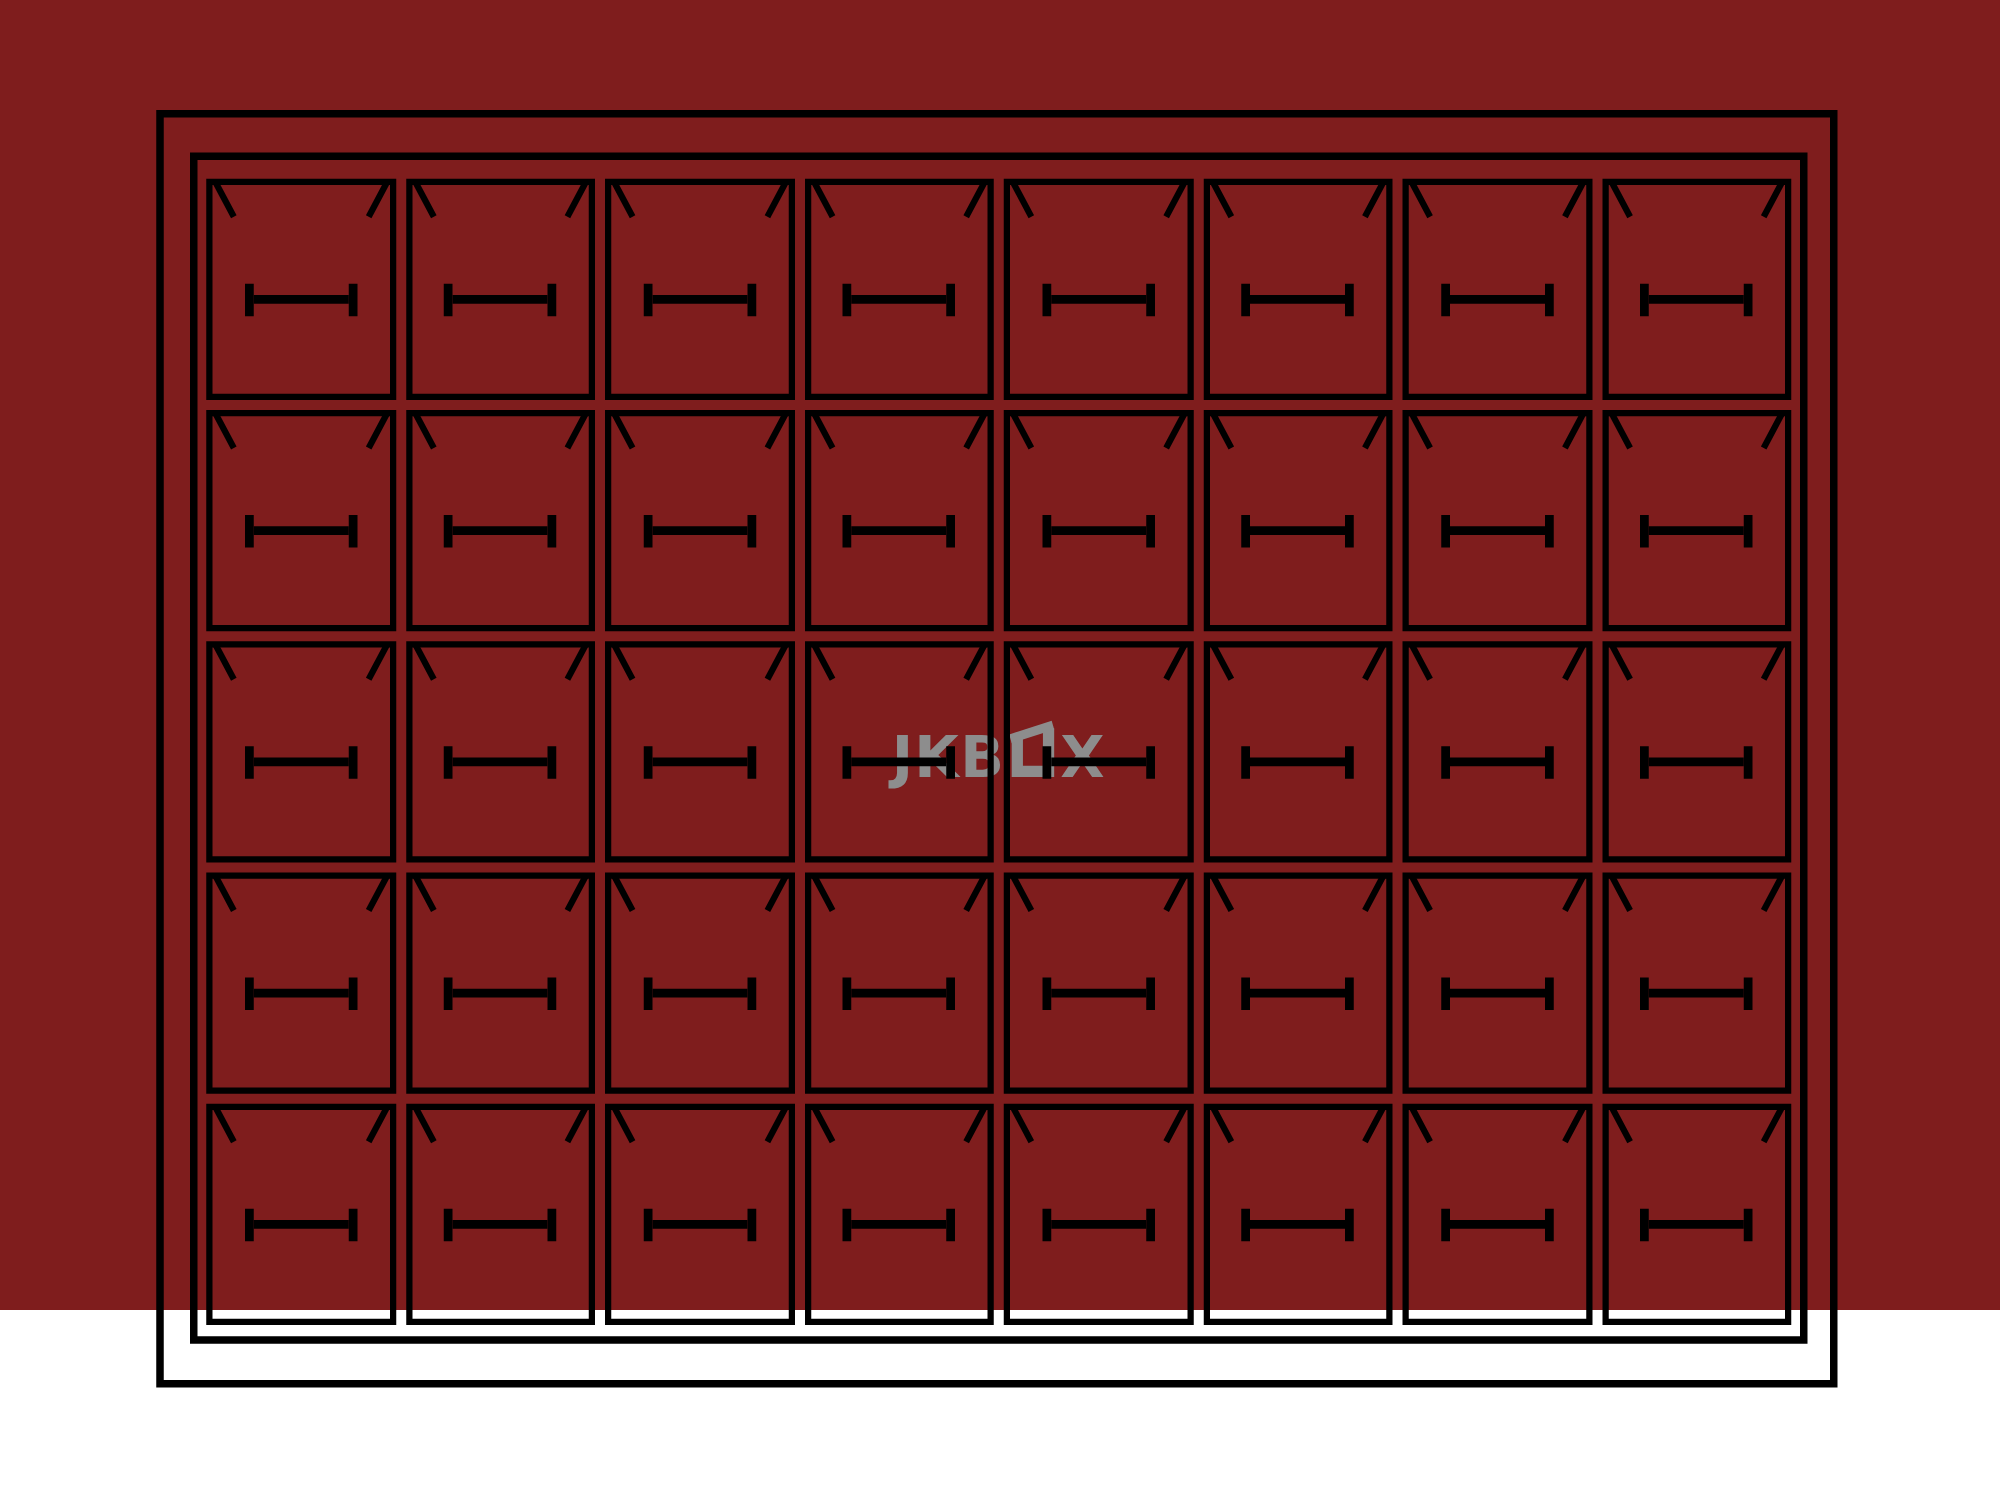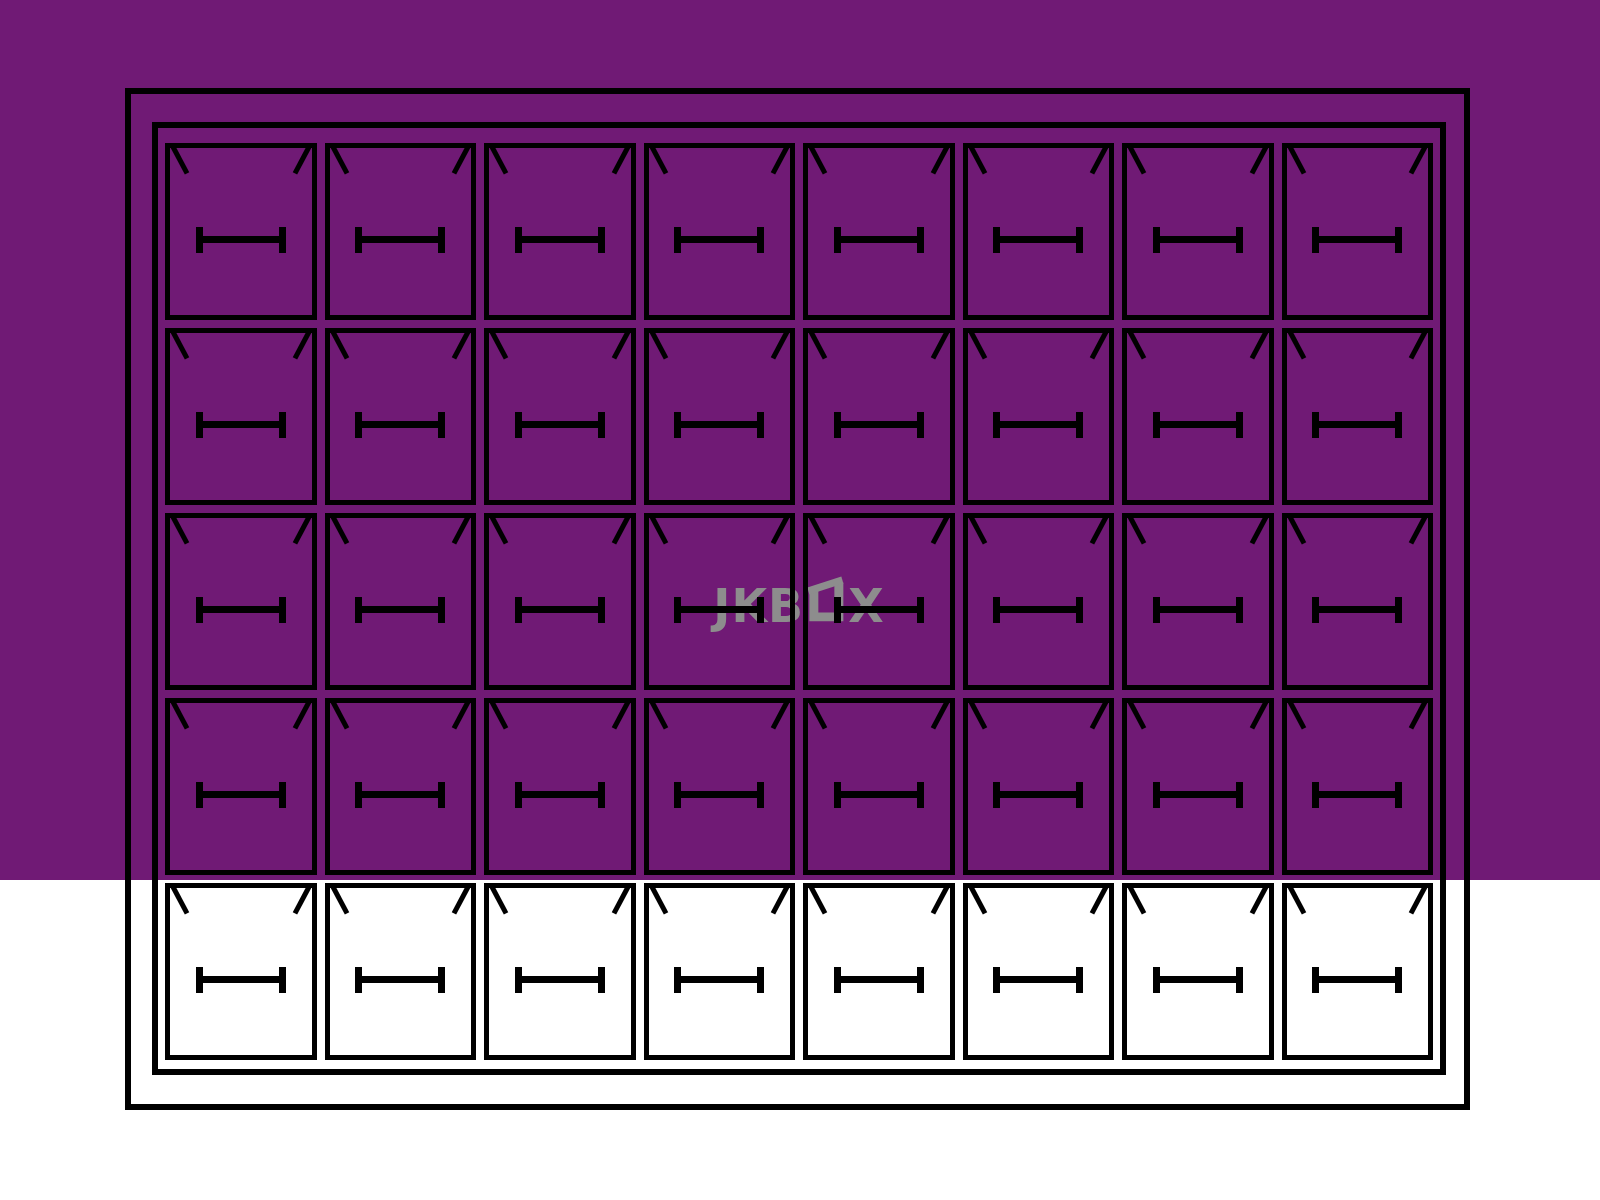--- a/index.html
+++ b/index.html
@@ -6,22 +6,22 @@
     margin: 0;
     padding: 0;
     width: 1600px;
     height: 1200px;
     background: #ffffff;
     font-family: "DejaVu Sans", sans-serif;
   }
   .canvas {
     position: relative;
     width: 1600px;
-    height: 880px;
-    background: #701a75;
+    height: 1048px;
+    background: #7f1d1d;
   }
   .outer-frame {
     position: absolute;
     left: 125px;
     top: 88px;
     width: 1345px;
     height: 1022px;
     border: 6px solid #000000;
     box-sizing: border-box;
     background: transparent;

